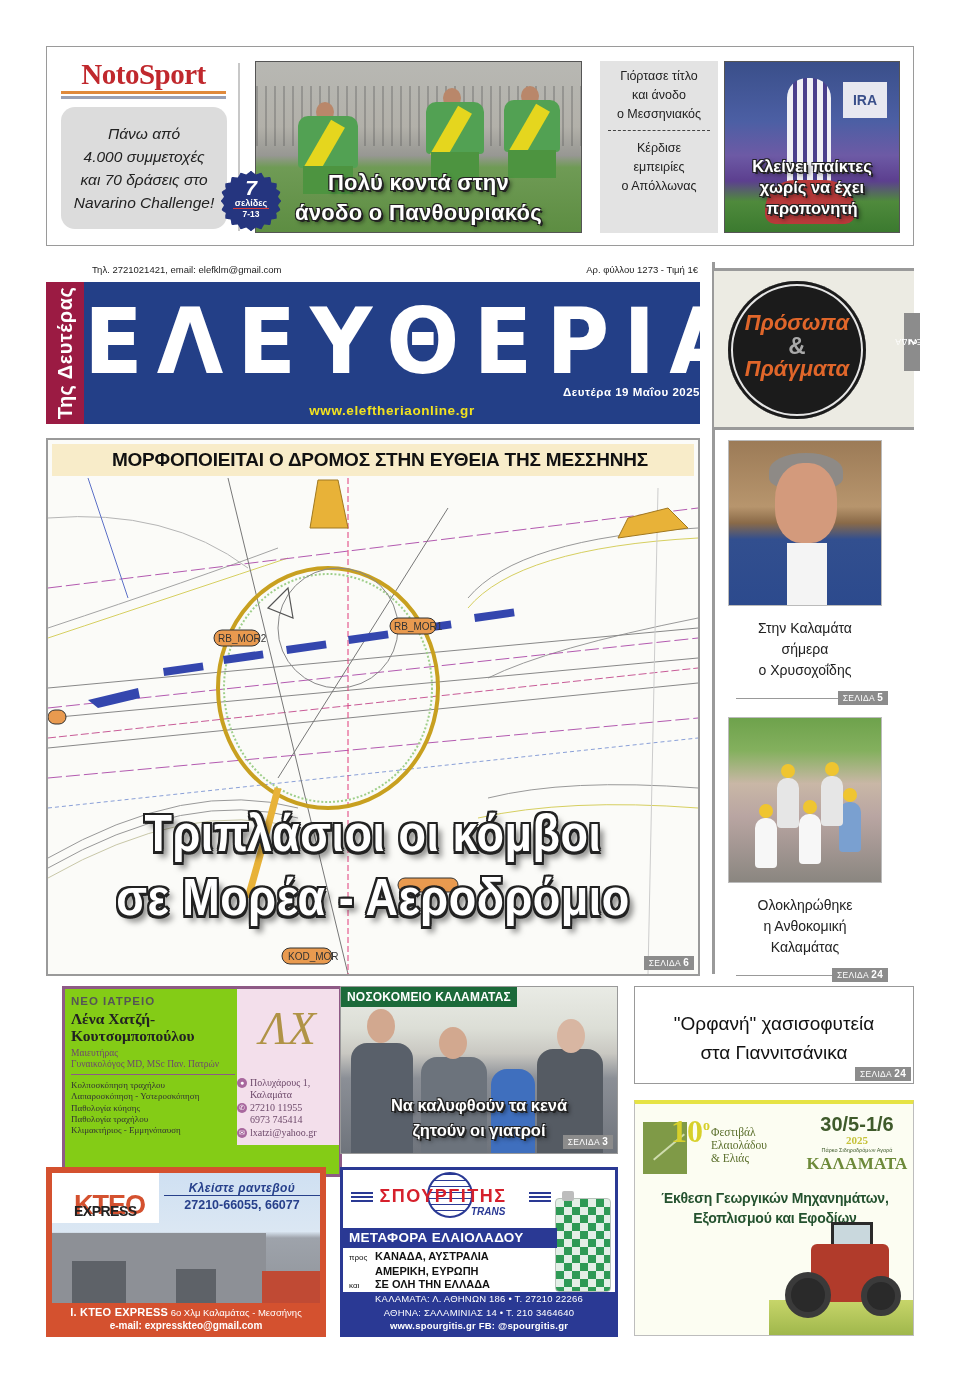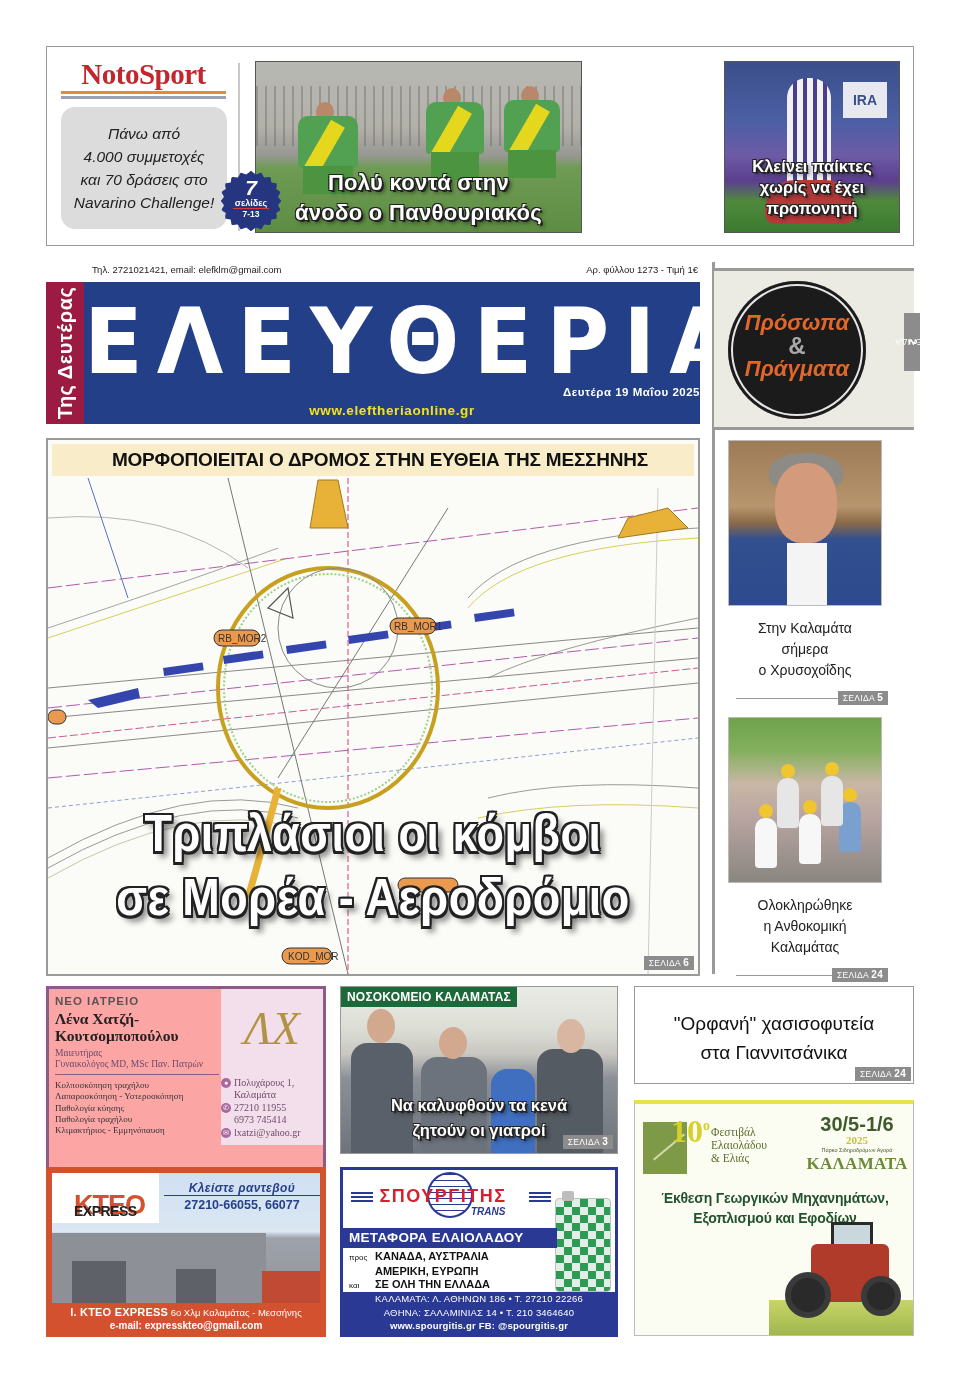--- a/index.html
+++ b/index.html
@@ -84,21 +84,21 @@
   .main-story { left: 46px; top: 438px; width: 654px; height: 538px; border: 2px solid #9a9a9a; background: #fbfbf8; overflow: hidden; }
   .kicker { left: 4px; top: 4px; width: 642px; height: 32px; background: #f8ecc9; text-align: center; font-weight: bold; font-size: 19px; line-height: 32px; color: #111; letter-spacing: -0.2px; padding-left: 14px; }
   .plan { left: 0; top: 38px; width: 650px; height: 496px; }
   .main-headline { left: 0; right: 0; text-align: center; color: #fff; font-weight: bold; font-size: 45px; letter-spacing: 0.5px;
     text-shadow: 2px 2px 0 #222, -2px -2px 0 #222, 2px -2px 0 #222, -2px 2px 0 #222, 0 2px 0 #222, 2px 0 0 #222, 0 -2px 0 #222, -2px 0 0 #222, 5px 5px 6px rgba(0,0,0,0.55); transform: scaleY(1.15); }
   .main-headline.l1 { top: 368px; }
   .main-headline.l2 { top: 432px; }
   .main-page-tag { right: 4px; bottom: 4px; }
 
   
-  .clinic { left: 46px; top: 986px; width: 280px; height: 191px; border: 3px solid #8e5a86; background: #fca5a5; }
+  .clinic { left: 62px; top: 986px; width: 280px; height: 191px; border: 3px solid #8e5a86; background: #84cc16; }
   .clinic-left { left: 6px; top: 6px; width: 164px; }
   .clinic-right { left: 172px; top: 0; width: 102px; height: 156px; background: #f3dfeb; }
   .clinic .lbl { font-weight: bold; color: #555; font-size: 11.5px; letter-spacing: 1px; }
   .clinic .name { font-family: "Liberation Serif", "DejaVu Serif", serif; font-weight: bold; font-size: 15.5px; line-height: 17px; color: #222; margin-top: 3px; }
   .clinic .role { font-family: "Liberation Serif", "DejaVu Serif", serif; font-size: 9.5px; line-height: 11px; color: #6e4a6b; margin-top: 4px; }
   .clinic .hr { height: 1px; background: #8e5a86; margin: 4px 0 5px; }
   .clinic .svc { font-family: "Liberation Serif", "DejaVu Serif", serif; font-size: 9px; line-height: 11.3px; color: #333; }
   .clinic .mono { left: 16px; top: 8px; width: 70px; height: 70px; color: #b09346; font-family: "Liberation Serif", "DejaVu Serif", serif; font-size: 46px; text-align: center; line-height: 64px; font-style: italic; }
   .clinic .contacts { left: 0; top: 88px; width: 104px; }
   .clinic .crow { display: flex; align-items: flex-start; font-family: "Liberation Serif", "DejaVu Serif", serif; font-size: 10px; line-height: 11.5px; color: #6e4a6b; margin-bottom: 2px; }
@@ -207,20 +207,33 @@
       <div>άνοδο ο Πανθουριακός</div>
     </div>
   </div>
 
   <div class="abs pages-badge">
     <span class="n">7</span>
     <span class="w">σελίδες</span>
     <span class="r">7-13</span>
   </div>
 
+  <div class="abs side-texts">
+    <div>
+      <div>Γιόρτασε τίτλο</div>
+      <div>και άνοδο</div>
+      <div>ο Μεσσηνιακός</div>
+    </div>
+    <div class="dash"></div>
+    <div>
+      <div>Κέρδισε</div>
+      <div>εμπειρίες</div>
+      <div>ο Απόλλωνας</div>
+    </div>
+  </div>
 
   <div class="abs photo2">
     <div class="ira">IRA</div>
     <div class="figure"></div>
     <div class="figure2"></div>
     <div class="photo-headline">
       <div>Κλείνει παίκτες</div>
       <div>χωρίς να έχει</div>
       <div>προπονητή</div>
     </div>

